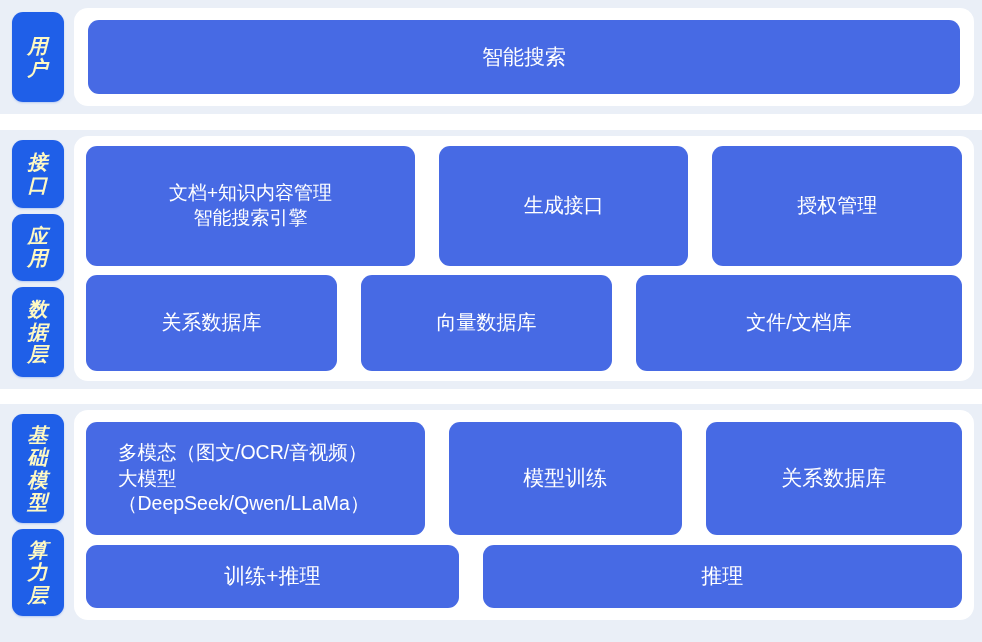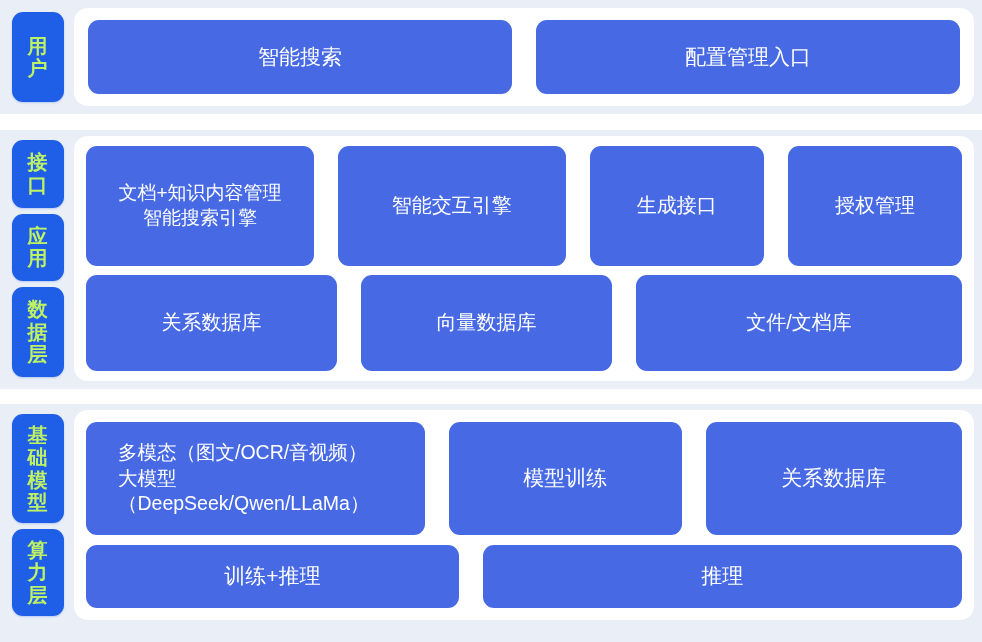--- a/index.html
+++ b/index.html
@@ -47,34 +47,35 @@
     justify-content: stretch;
     width: 52px;
     flex: 0 0 52px;
     gap: 6px;
     padding: 4px 0;
   }
 
   .tab {
     background: #1f5fe8;
     border-radius: 11px;
-    color: #bef264;
+    color: #fef9c3;
     font-size: 20px;
     font-weight: 700;
     line-height: 1.12;
     letter-spacing: 1px;
     display: flex;
     align-items: center;
     justify-content: center;
     text-align: center;
     flex: 1 1 auto;
     writing-mode: horizontal-tb;
     padding: 2px 0;
     word-break: break-all;
     box-shadow: 0 1px 2px rgba(31,95,232,0.25);
+    font-style: italic;
   }
   .tab span {
     display: block;
     width: 24px;
   }
 
   .panel {
     flex: 1 1 auto;
     background: #ffffff;
     border-radius: 14px;
@@ -139,21 +140,20 @@
 
   <div class="group group-user">
     <div class="tab-col">
       <div class="tab">
         <span>用户</span>
       </div>
     </div>
     <div class="panel">
       <div class="row">
         <div class="box" style="flex:1 1 0">智能搜索</div>
-        <div class="box" style="flex:1 1 0">配置管理入口</div>
       </div>
     </div>
   </div>
 
   <div class="band-pad" style="height:8px"></div>
   <div class="band-gap" style="height:16px"></div>
   <div class="band-pad" style="height:6px"></div>
 
   <div class="group group-mid">
     <div class="tab-col">
@@ -166,21 +166,20 @@
       <div class="tab">
         <span>数据层</span>
       </div>
     </div>
     <div class="panel">
 
 
       <div class="row">
         <div class="box multiline" style="flex:1.34 1 0">文档+知识内容管理
 智能搜索引擎</div>
-        <div class="box" style="flex:1.34 1 0">智能交互引擎</div>
         <div class="box" style="flex:1 1 0">生成接口</div>
         <div class="box" style="flex:1 1 0">授权管理</div>
       </div>
 
       <div class="row">
         <div class="box" style="flex:1 1 0">关系数据库</div>
         <div class="box" style="flex:1 1 0">向量数据库</div>
         <div class="box" style="flex:1.32 1 0">文件/文档库</div>
       </div>
 

